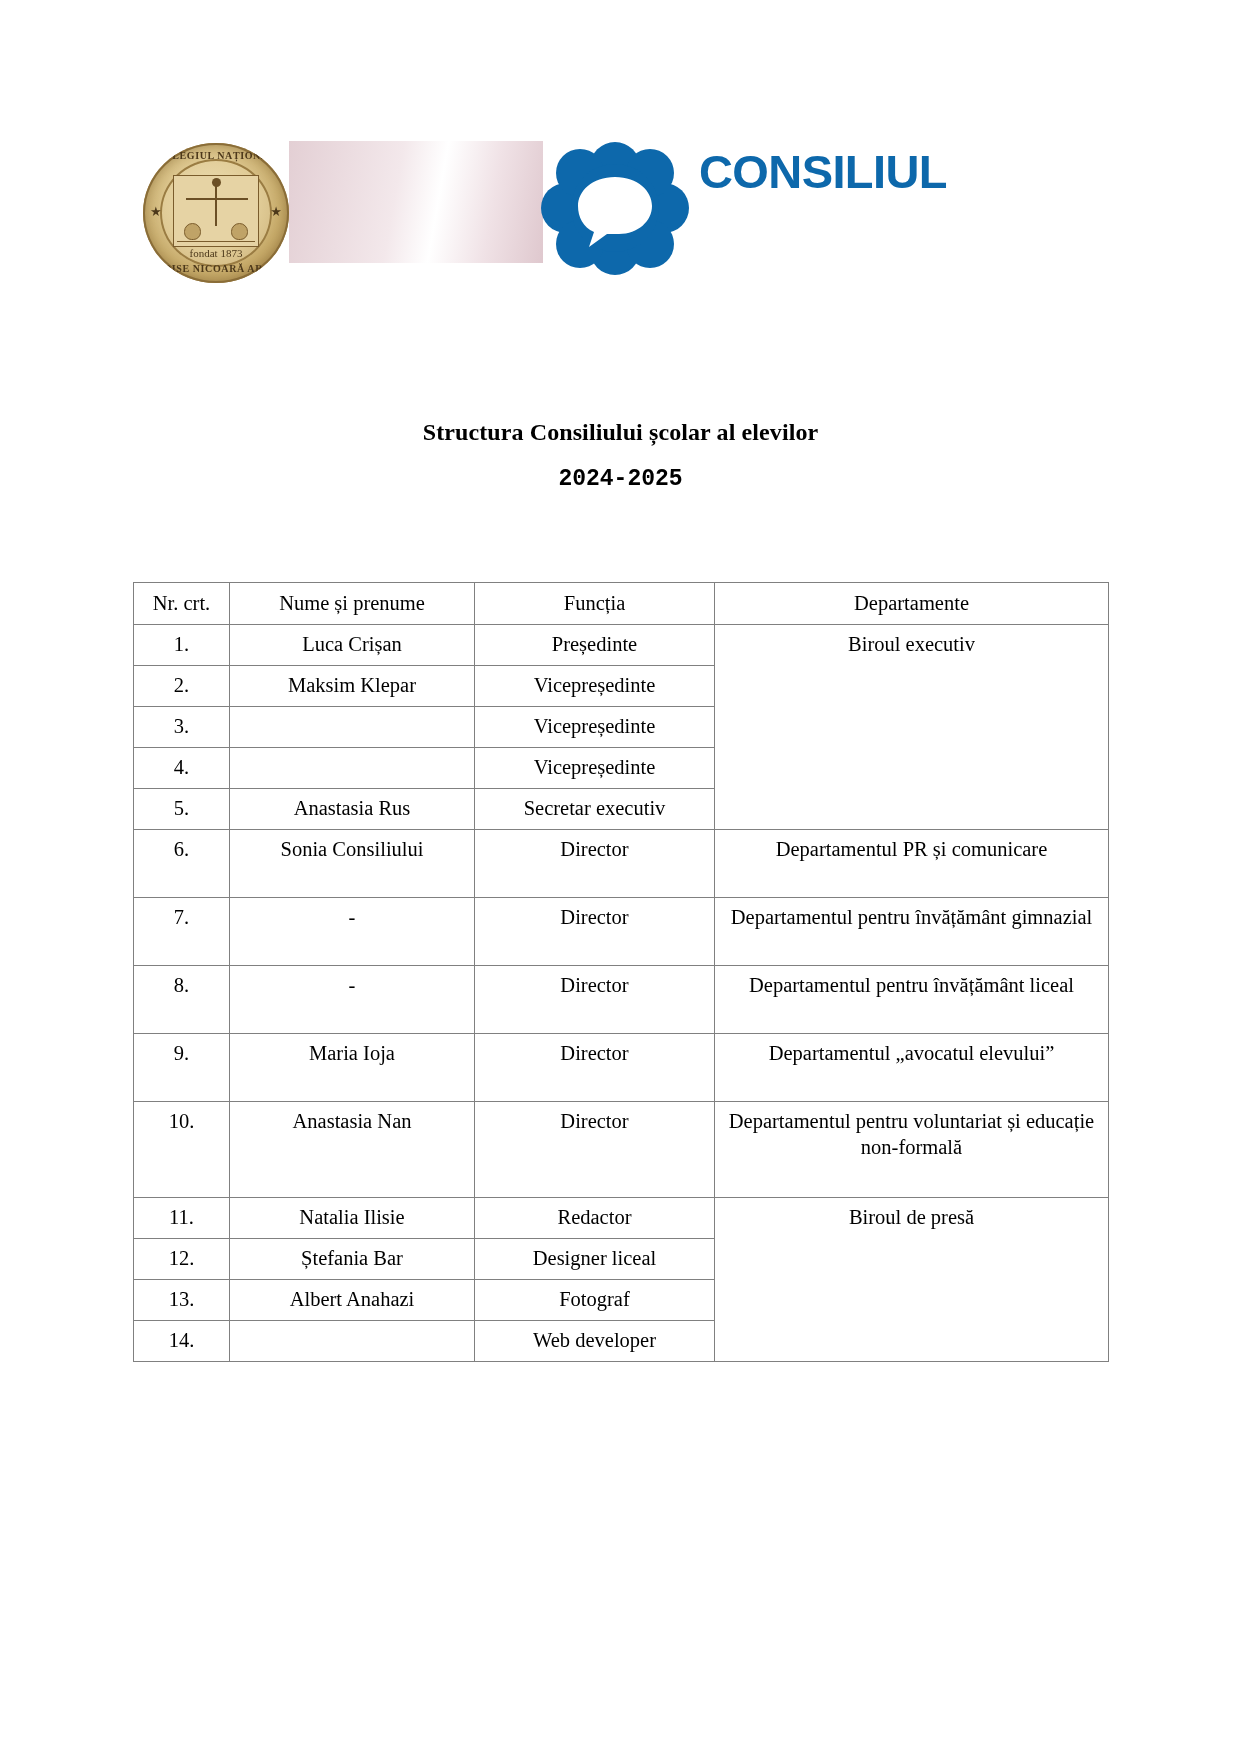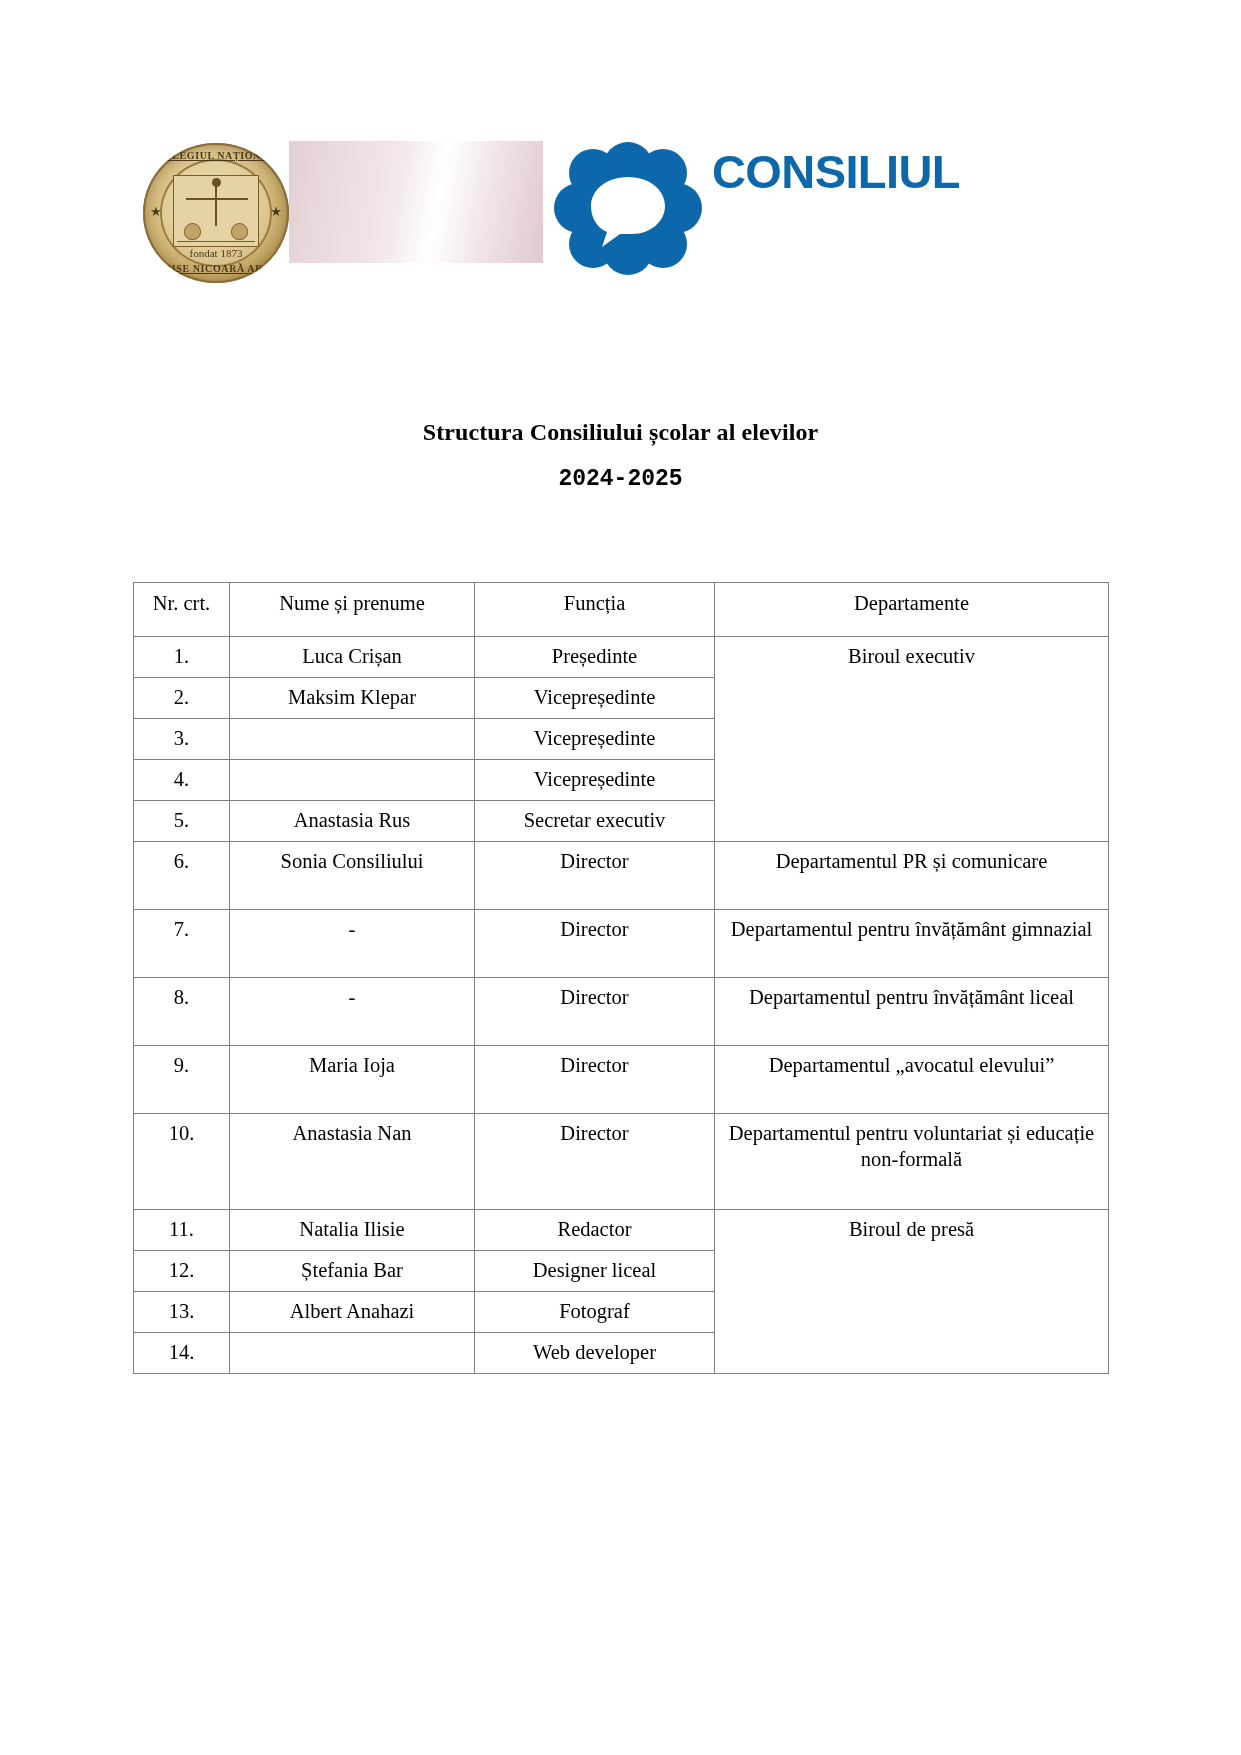--- a/index.html
+++ b/index.html
@@ -107,21 +107,20 @@
   }
   .seal-text-top, .seal-text-bottom {
     position: absolute;
     left: 0; width: 146px;
     text-align: center;
     font-size: 10px;
     font-weight: bold;
     letter-spacing: .6px;
     color: #4c381a;
     font-family: "Liberation Serif", serif;
-    text-decoration: underline;
   }
   .seal-text-top { top: 7px; }
   .seal-text-bottom { bottom: 9px; }
   .seal-founded {
     position: absolute;
     left: 0; bottom: 24px;
     width: 146px;
     text-align: center;
     font-size: 11px;
     color: #4c381a;
@@ -147,21 +146,21 @@
     font-size: 20.5px;
     line-height: 1.52;
     letter-spacing: .2px;
     white-space: nowrap;
   }
   .school-name .ln2 { padding-left: 2px; }
 
   
   .ce-logo {
     position: absolute;
-    left: 552px;
+    left: 539px;
     top: 141px;
     width: 430px;
     height: 135px;
   }
   .ce-flower {
     position: absolute;
     left: 0;
     top: 0;
     width: 152px;
     height: 135px;
@@ -217,21 +216,21 @@
   table.structure td, table.structure th {
     border: 1px solid #808080;
     text-align: center;
     vertical-align: top;
     padding: 7px 6px 0 6px;
     font-weight: normal;
     line-height: 1.24;
   }
   table.structure th {
     padding-top: 8px;
-    padding-bottom: 20px;
+    padding-bottom: 8px;
     vertical-align: middle;
   }
   col.c-nr   { width: 96px; }
   col.c-name { width: 245px; }
   col.c-func { width: 240px; }
   col.c-dep  { width: 394px; }
 
   td.dep-merged {
     vertical-align: middle;
   }

